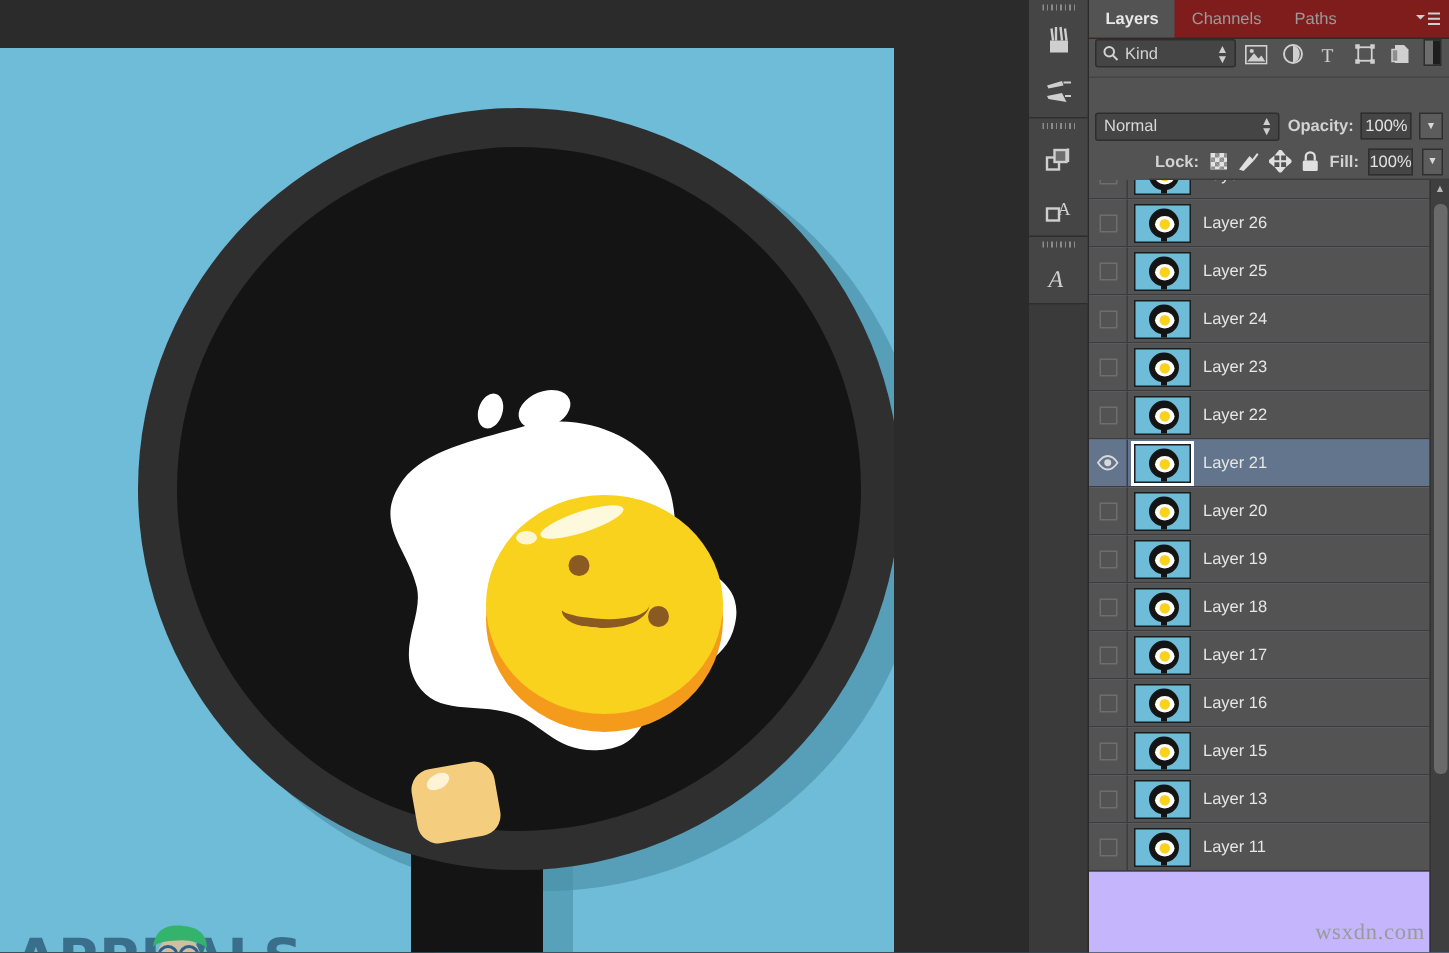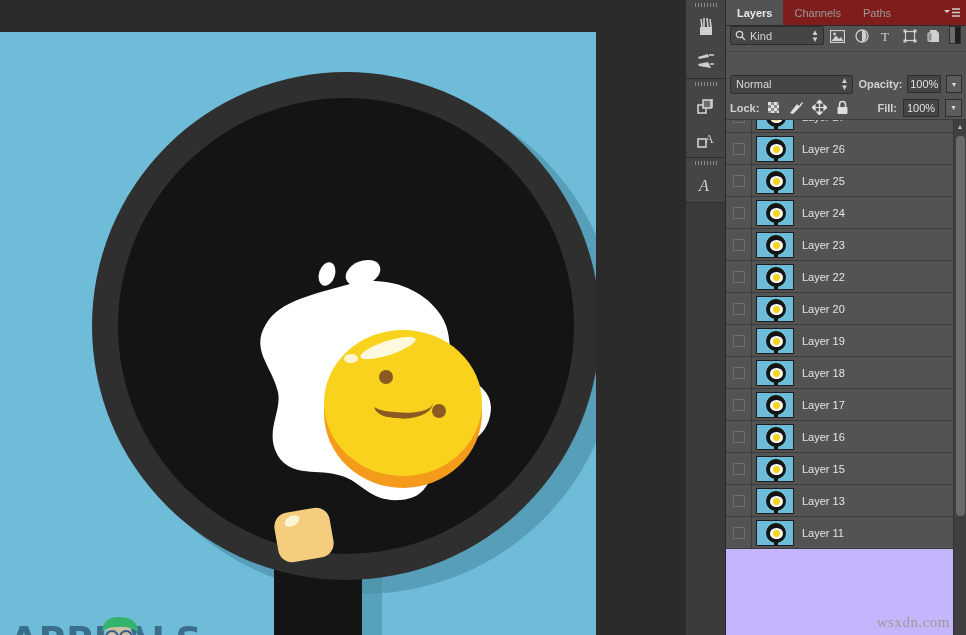--- a/index.html
+++ b/index.html
@@ -107,21 +107,21 @@
     line-height:7px; text-align:center; }
   .lbl { font-size:11px; color:#d2d2d2; white-space:nowrap;font-weight:bold; }
   .numfield { width:36px; height:18px; background:#454545; border:1px solid #2e2e2e;
     font-size:11px; color:#e2e2e2; display:flex; align-items:center;
     justify-content:center; }
   .stepper { width:17px; height:18px; background:#5c5c5c; border:1px solid #2e2e2e;
     display:flex; align-items:center; justify-content:center; color:#d8d8d8;
     font-size:7px; }
 
   .lockrow { height:24px; background:#535353; display:flex; align-items:center;
-    padding:0 4px; gap:6px; border-bottom:1px solid #3c3c3c; }
+    padding:0 4px; gap:6px; border-bottom:1px solid #3c3c3c;margin-left:40px; }
   .lock-icon { width:17px; height:17px; display:flex; align-items:center;
     justify-content:center; color:#d8d8d8; }
   .checker { width:11px; height:11px;
     background:
       linear-gradient(45deg,#8d8d8d 25%,transparent 25% 75%,#8d8d8d 75%),
       linear-gradient(45deg,#8d8d8d 25%,transparent 25% 75%,#8d8d8d 75%) #e3e3e3;
     background-size:6px 6px; background-position:0 0,3px 3px; }
 
   #layer-list { flex:1; position:relative; overflow:hidden; background:#c4b5fd; }
   .layer-row { height:32px; display:flex; align-items:center;
@@ -435,20 +435,37 @@
             <div class="thumb-cell">
               <div class="thumb">
                 <div class="t-handle"></div>
                 <div class="t-pan"></div>
                 <div class="t-white"></div>
                 <div class="t-yolk"></div>
               </div>
             </div>
             <div class="layer-name">Layer 22</div>
           </div>
+          <div class="layer-row selected">
+            <div class="vis-cell">
+              <svg width="15" height="11" viewBox="0 0 15 11" class="eye-icon">
+                <path d="M7.5 1 C11 1 14 5.5 14 5.5 C14 5.5 11 10 7.5 10 C4 10 1 5.5 1 5.5 C1 5.5 4 1 7.5 1 Z" fill="none" stroke="#d9d9d9" stroke-width="1.2"></path>
+                <circle cx="7.5" cy="5.5" r="2.3" fill="#d9d9d9"></circle>
+              </svg>
+            </div>
+            <div class="thumb-cell">
+              <div class="thumb selected-thumb">
+                <div class="t-handle"></div>
+                <div class="t-pan"></div>
+                <div class="t-white"></div>
+                <div class="t-yolk"></div>
+              </div>
+            </div>
+            <div class="layer-name">Layer 21</div>
+          </div>
           <div class="layer-row">
             <div class="vis-cell">
               <div class="vis-box"></div>
             </div>
             <div class="thumb-cell">
               <div class="thumb">
                 <div class="t-handle"></div>
                 <div class="t-pan"></div>
                 <div class="t-white"></div>
                 <div class="t-yolk"></div>

